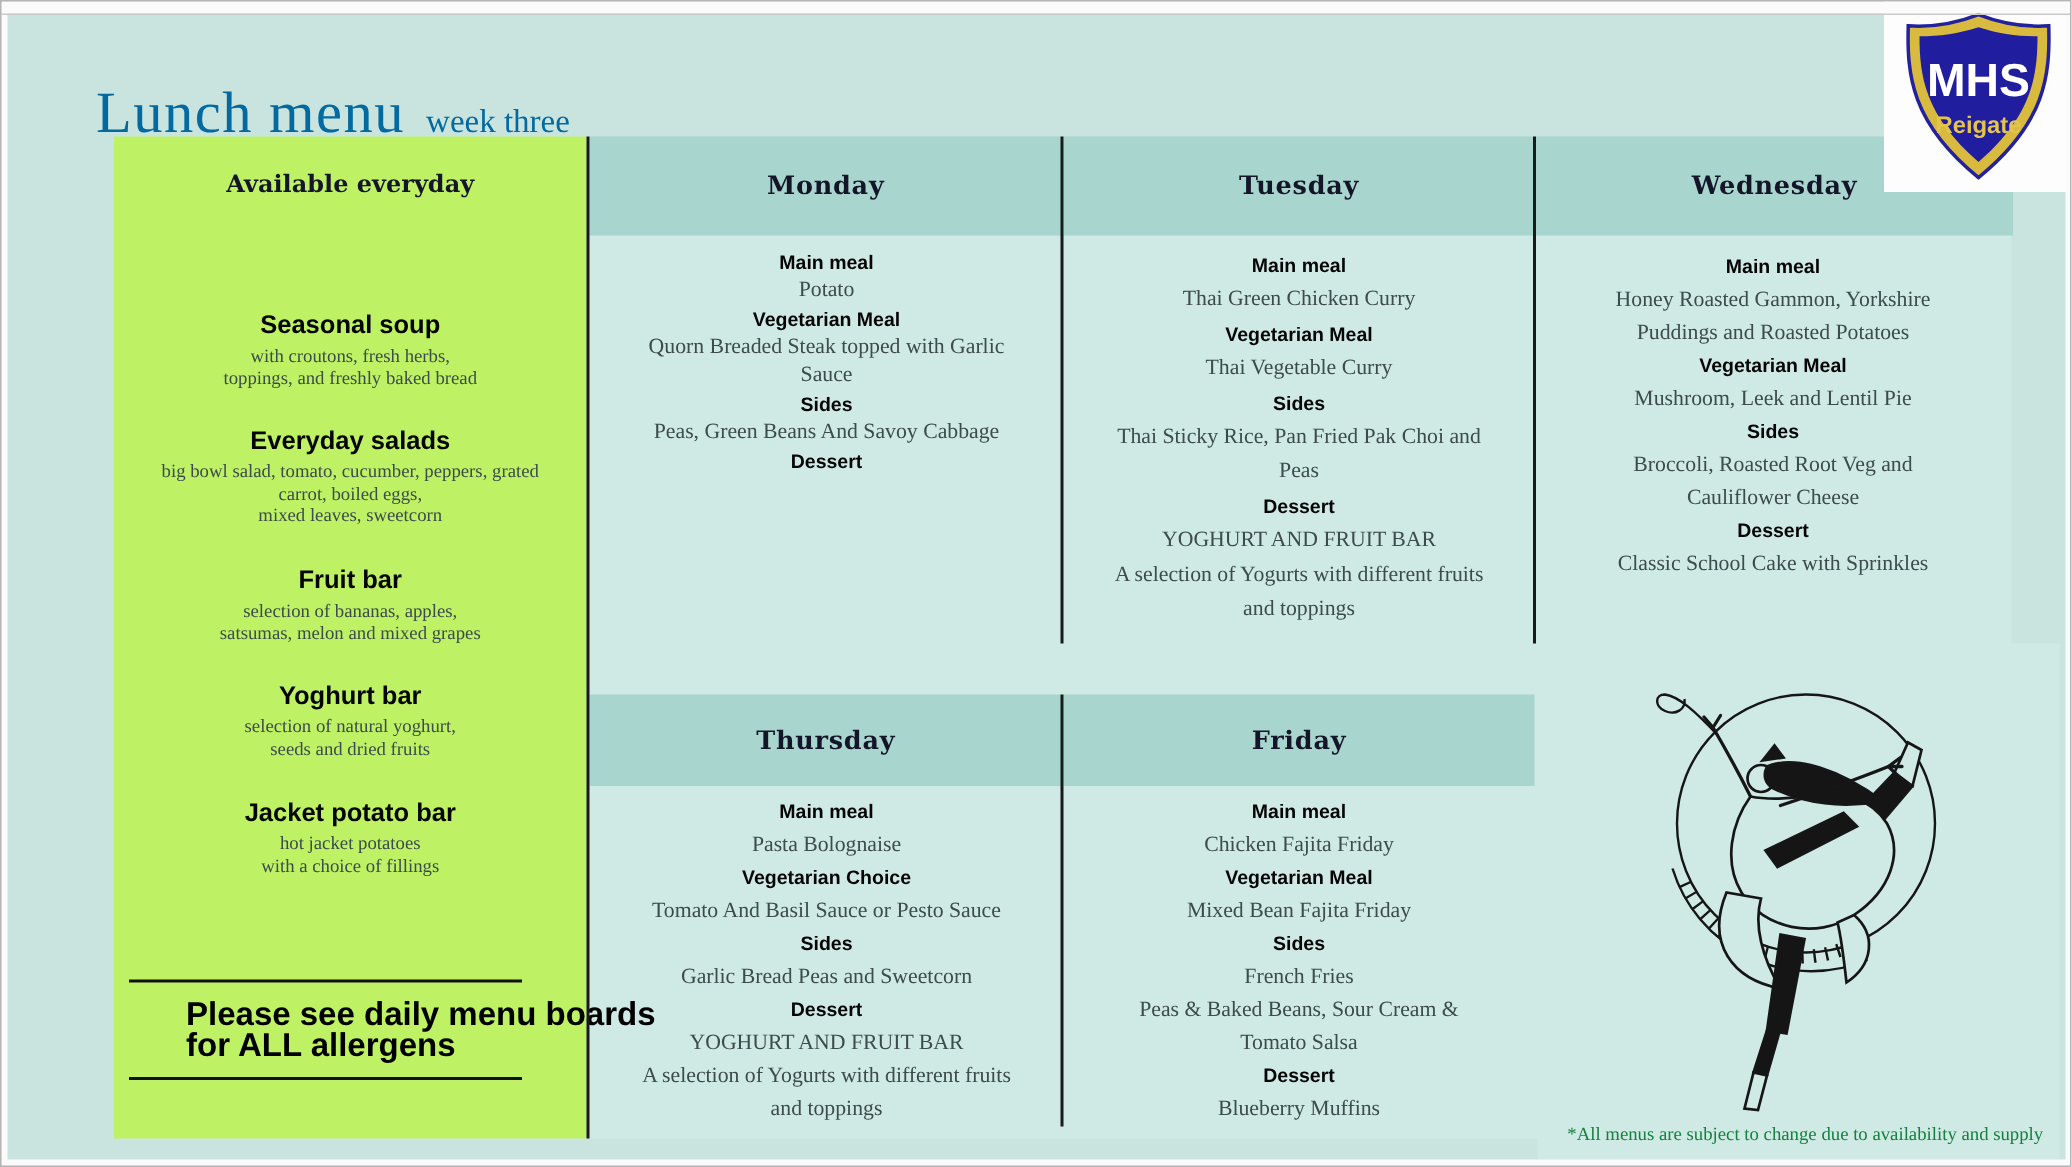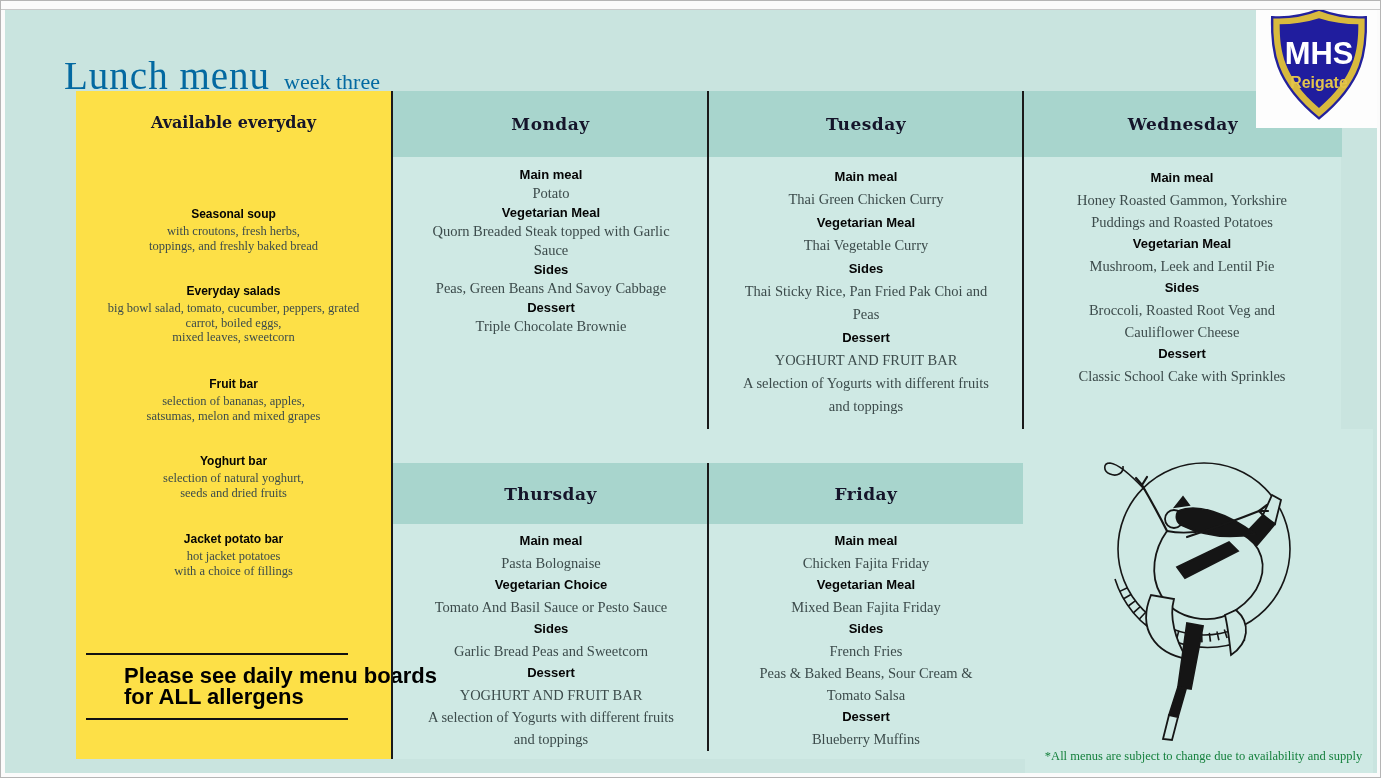--- a/index.html
+++ b/index.html
@@ -13,21 +13,21 @@
     border-top:8px solid #fbfbfb; border-left:4px solid #fbfbfb;
     border-right:3px solid #fbfbfb; border-bottom:4px solid #fbfbfb; }
   .frame-line { position:absolute; left:0; right:0; top:8px; height:1px; background:#c9c9c9; z-index:41; pointer-events:none;}
 
   
   .title-wrap { position:absolute; left:63px; top:52px; z-index:5; display:flex; align-items:baseline; gap:14px; color:#0369a1;}
   .title-main { font-size:39px; letter-spacing:1px; }
   .title-sub  { font-size:22px; }
 
   
-  .panel-everyday { position:absolute; left:75px; top:90px; width:315px; height:668px; background:#fde047; z-index:2; }
+  .panel-everyday { position:absolute; left:75px; top:90px; width:315px; height:668px; background:#bef264; z-index:2; }
   .content-main   { position:absolute; left:392px; top:156px; width:948px; height:602px; background:#cfe9e4; z-index:1; }
   .content-right  { position:absolute; left:1024px; top:428px; width:348px; height:344px; background:#cfe9e4; z-index:1; }
 
   .band { position:absolute; height:66px; background:#a8d5cd; z-index:2;
     display:flex; align-items:center; justify-content:center;
     font-family:"DejaVu Serif", serif; font-weight:bold; font-size:17px;
     letter-spacing:0.5px; color:#15152a; }
   .band-mon { left:392px; top:90px; width:315px; }
   .band-tue { left:708px; top:90px; width:314px; }
   .band-wed { left:1023px; top:90px; width:318px; }
@@ -37,21 +37,21 @@
   .vline { position:absolute; width:2px; background:#1a1a1a; z-index:3; }
   .vl-a  { left:390px; top:90px; height:668px; }
   .vl-b1 { left:706px; top:90px; height:338px; }
   .vl-b2 { left:706px; top:462px; height:288px; }
   .vl-c  { left:1021px; top:90px; height:338px; }
 
   
   .everyday-header { position:absolute; left:0; width:100%; top:22px; text-align:center;
     font-family:"DejaVu Serif", serif; font-weight:bold; font-size:16px; color:#15152a; }
   .ed-section { position:absolute; left:0; width:100%; text-align:center; }
-  .ed-title { font-family:"Liberation Sans", sans-serif; font-weight:bold; font-size:12px; color:#050505; margin-bottom:3px;}
+  .ed-title { font-family:"Liberation Sans", sans-serif; font-weight:bold; font-size:17px; color:#050505; margin-bottom:3px;}
   .ed-line  { font-size:12.5px; line-height:14.5px; color:#3c4b4b; }
   .s0 { top:116px; } .s1 { top:193px; } .s2 { top:286px; } .s3 { top:363px; } .s4 { top:441px; }
 
   .rule { position:absolute; left:10px; width:262px; height:2px; background:#111; }
   .rule-top { top:562px; } .rule-bottom { top:627px; }
   .allergen { position:absolute; left:0; width:100%; top:574px; 
     font-family:"Liberation Sans", sans-serif; font-weight:bold; font-size:22px;
     line-height:21px; color:#000;padding-left:48px; }
 
   
@@ -148,21 +148,20 @@
 
   <div class="daystack d-mon lh19">
     <div class="ln lbl">Main meal</div>
     <div class="ln itm">Potato</div>
     <div class="ln lbl">Vegetarian Meal</div>
     <div class="ln itm">Quorn Breaded Steak topped with Garlic</div>
     <div class="ln itm">Sauce</div>
     <div class="ln lbl">Sides</div>
     <div class="ln itm">Peas, Green Beans And Savoy Cabbage</div>
     <div class="ln lbl">Dessert</div>
-    <div class="ln itm">Triple Chocolate Brownie</div>
   </div>
 
   <div class="daystack d-tue lh23">
     <div class="ln lbl">Main meal</div>
     <div class="ln itm">Thai Green Chicken Curry</div>
     <div class="ln lbl">Vegetarian Meal</div>
     <div class="ln itm">Thai Vegetable Curry</div>
     <div class="ln lbl">Sides</div>
     <div class="ln itm">Thai Sticky Rice, Pan Fried Pak Choi and</div>
     <div class="ln itm">Peas</div>

